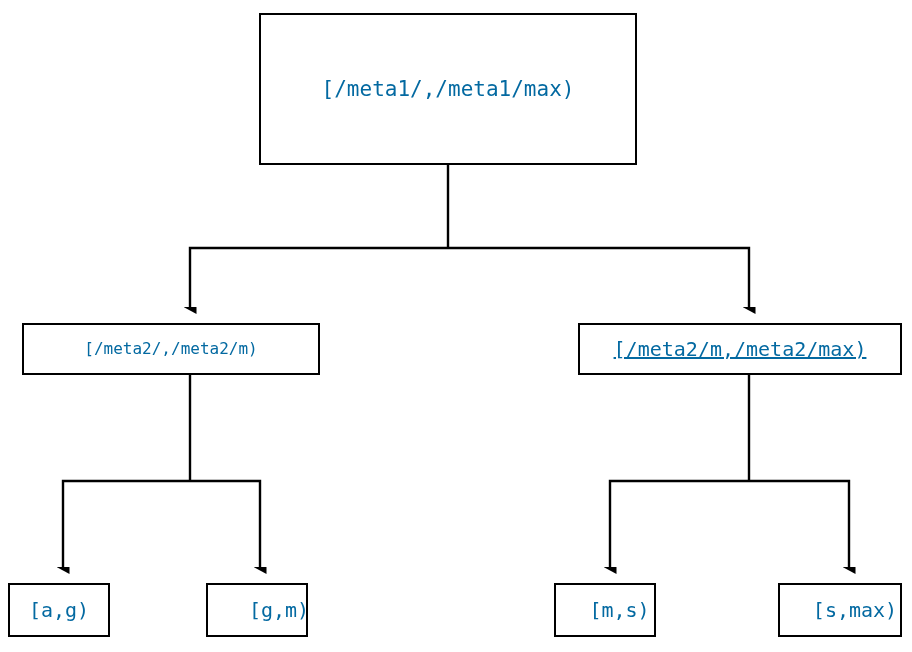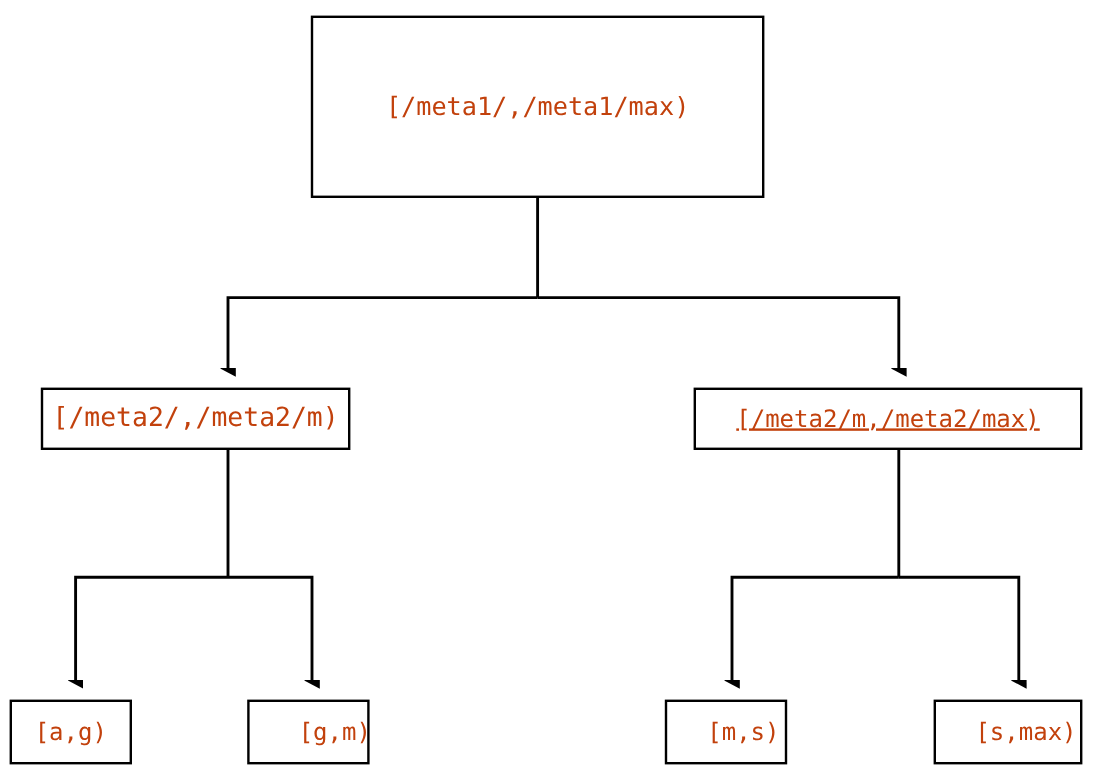--- a/index.html
+++ b/index.html
@@ -25,43 +25,43 @@
     pointer-events: none;
   }
   .node {
     position: absolute;
     box-sizing: border-box;
     background: #ffffff;
     border: 2px solid #000000;
     display: flex;
     align-items: center;
     justify-content: center;
-    color: #c2410c;
+    color: #0369a1;
     white-space: pre;
     letter-spacing: 0px;
   }
   .node-label {
     display: block;
     line-height: 1;
   }
   
   #node-root {
     left: 259px;
     top: 13px;
     width: 378px;
     height: 152px;
     font-size: 21px;
   }
   
   #node-meta2-low {
-    left: 34px;
+    left: 22px;
     top: 323px;
-    width: 258px;
+    width: 298px;
     height: 52px;
-    font-size: 22px;
+    font-size: 16px;
   }
   #node-meta2-high {
     left: 578px;
     top: 323px;
     width: 324px;
     height: 52px;
     font-size: 20px;
     text-decoration: underline;
   }
   

